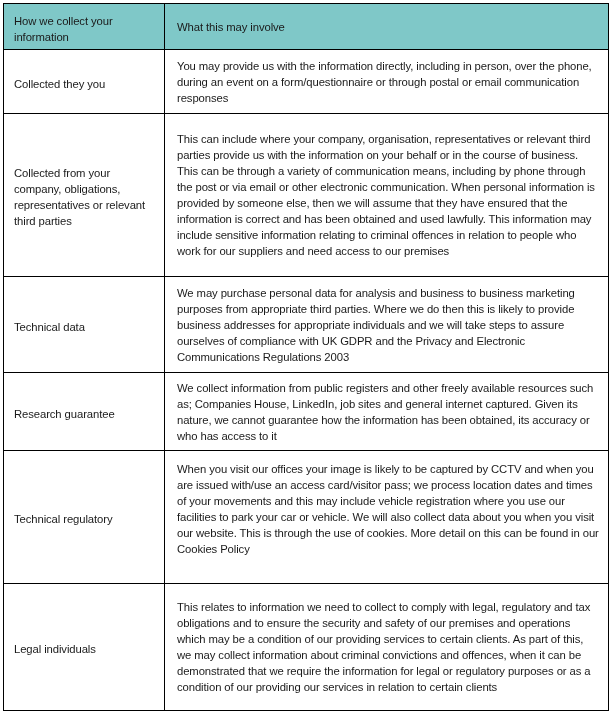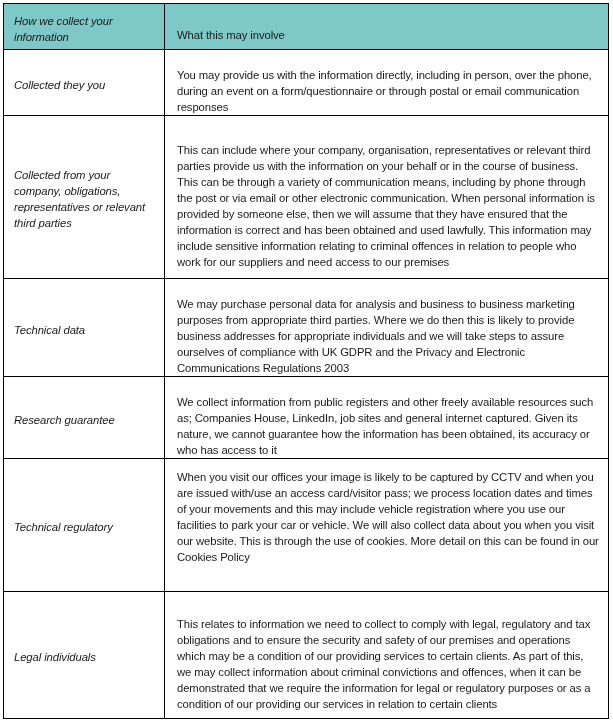--- a/index.html
+++ b/index.html
@@ -28,22 +28,22 @@
       vertical-align: middle;
       text-align: left;
       font-weight: normal;
       font-size: 11.3px;
       line-height: 16px;
       letter-spacing: -0.1px;
     }
     .tbl th {
       background: #7fc8c8;
     }
-    .col1 { width: 140px; padding: 4px 10px 0 10px; font-style: italic; }
-    .col2 { padding: 17px 8px 0 12px; }
+    .col1 { width: 140px; padding: 4px 10px 0 10px; }
+    .col2 { padding: 0 8px 0 12px; }
     .h-row { height: 46px; }
     .r1 { height: 64px; }
     .r2 { height: 163px; }
     .r3 { height: 96px; }
     .r4 { height: 78px; }
     .r5 { height: 133px; }
     .r6 { height: 127px; }
     .r5 .col2 { vertical-align: top; padding-top: 10px; }
   </style>
 </head>

